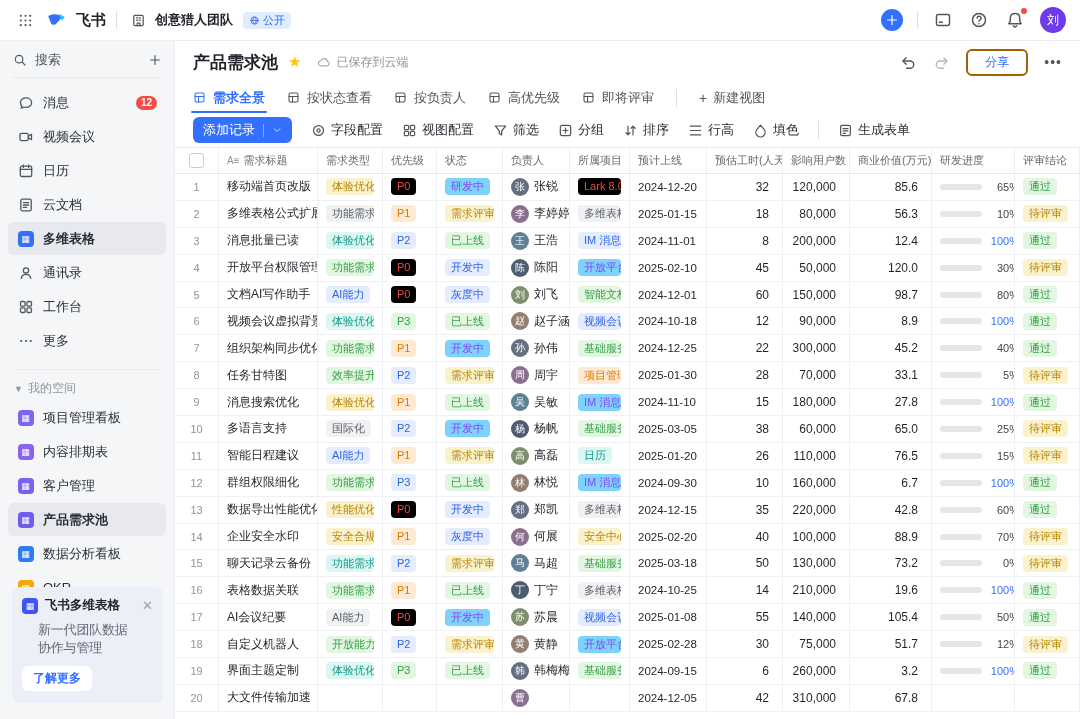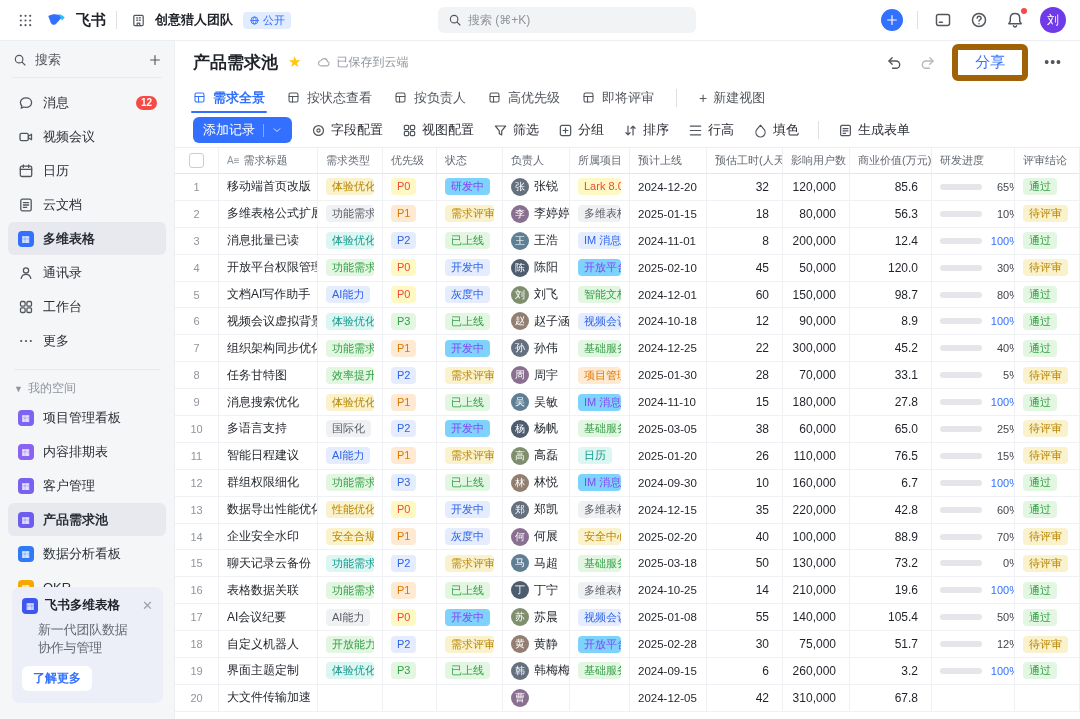--- a/index.html
+++ b/index.html
@@ -40,21 +40,21 @@
   .promo-cta{display:inline-block;background:#fff;color:#3370ff;font-size:12px;font-weight:bold;padding:4px 11px;border-radius:6px}
   
   .main{flex:1;display:flex;flex-direction:column;min-width:0;background:#fff}
   .doc-header{height:42px;flex:none;display:flex;align-items:center;padding:0 18px;gap:8px}
   .doc-title{font-size:17px;font-weight:bold}
   .star{color:#ffc60a;font-size:15px;margin-left:2px}
   .saved{display:flex;align-items:center;gap:5px;color:#8f959e;font-size:12px;margin-left:8px}
   .hdr-right{margin-left:auto;display:flex;align-items:center;gap:16px}
   .uicon{color:#51565d;width:17px;height:17px}
   .uicon.dim{color:#b4b9c0}
-  .share-btn{border:6px solid #a16207;color:#3370ff;font-size:15px;padding:3px 17px;border-radius:6px;background:#fff}
+  .share-btn{border:2px solid #a16207;color:#3370ff;font-size:12px;padding:3px 17px;border-radius:6px;background:#fff}
   .more-dots{color:#51565d;font-size:14px;letter-spacing:1px}
   .tabs{height:30px;flex:none;display:flex;align-items:center;padding:0 18px;gap:22px;font-size:13px;color:#51565d}
   .tab{display:flex;align-items:center;gap:6px;height:100%;position:relative;cursor:default}
   .tab.active{color:#3370ff;font-weight:bold}
   .tab.active::after{content:"";position:absolute;left:-2px;right:-2px;bottom:0;height:2px;background:#3370ff;border-radius:1px}
   .tab-ic{width:14px;height:14px}
   .toolbar{height:34px;flex:none;display:flex;align-items:center;padding:0 18px;gap:19px;font-size:13px;color:#2b2f36;border-bottom:1px solid #eceef1}
   .add-btn{background:#3370ff;color:#fff;border-radius:6px;height:26px;display:flex;align-items:center;padding:0 10px;gap:8px;font-size:13px}
   .add-sep{width:1px;height:13px;background:rgba(255,255,255,.4)}
   .tl-btn{display:flex;align-items:center;gap:5px;cursor:default}
@@ -65,21 +65,21 @@
   .cell{display:flex;align-items:center;padding:0 8px;border-right:1px solid #eef0f3;overflow:hidden;white-space:nowrap;box-sizing:border-box;min-width:0}
   .thead{height:26px;flex:none}
   .thead .cell{font-size:11px;color:#646a73;border-bottom:1px solid #e4e6e9;height:26px}
   .cb{width:13px;height:13px;border:1px solid #c9ced6;border-radius:3px;background:#fff;margin:0 auto}
   .fico{color:#8f959e;font-size:10px;margin-right:4px}
   .tbody{flex:1;overflow:hidden}
   .tbody .trow{height:25.9px;border-bottom:1px solid #f0f1f4}
   .idx{justify-content:center;color:#8f959e;font-size:11px}
   .tcell{font-size:12px;color:#1f2329}
   .tag{font-size:11px;line-height:17px;padding:0 6px;border-radius:4px;overflow:hidden;white-space:nowrap}
-  .tag.red{background:#fef9c3;color:#ef4a3c}.tag.orange{background:#feead2;color:#dc7802}
+  .tag.red{background:#000000;color:#ef4a3c}.tag.orange{background:#feead2;color:#dc7802}
   .tag.yellow{background:#faf1cd;color:#b88600}.tag.green{background:#e2f6e2;color:#34a146}
   .tag.blue{background:#e4ecfe;color:#2e64e6}.tag.purple{background:#7dd3fc;color:#8646f4}
   .tag.cyan{background:#dcf7f1;color:#11998e}.tag.grey{background:#f0f1f3;color:#585d66}
   .av{width:18px;height:18px;border-radius:50%;color:#fff;font-size:10px;display:flex;align-items:center;justify-content:center;flex:none;margin-right:5px}
   .oname{font-size:12px}
   .dt{font-size:11.5px}
   .r{justify-content:flex-end;padding-right:13px;font-size:12px}
   .pbar{width:42px;height:6px;border-radius:3px;background:#e4e6ea;overflow:hidden;flex:none}
   .pfill{height:100%;background:#3370ff;border-radius:3px}
   .pct{margin-left:7px;font-size:11px;color:#41464e;width:30px;text-align:right;flex:none}
@@ -126,29 +126,20 @@
     </span>
     <span class="pub-badge">
       <span id="ic-globe">
           <svg viewBox="0 0 16 16" width="11" height="11" fill="none" stroke="currentColor" stroke-width="1.3" stroke-linecap="round" stroke-linejoin="round">
             <circle cx="8" cy="8" r="5.2"></circle>
             <path d="M2.8 8h10.4M8 2.8c-3.3 3.1-3.3 7.3 0 10.4M8 2.8c3.3 3.1 3.3 7.3 0 10.4"></path>
           </svg>
         </span>
       <span>公开</span>
     </span>
-    <div class="search-pill">
-      <span class="icbtn" id="ic-search-top" style="width:14px;height:14px">
-          <svg viewBox="0 0 16 16" width="14" height="14" fill="none" stroke="currentColor" stroke-width="1.3" stroke-linecap="round" stroke-linejoin="round">
-            <circle cx="7" cy="7" r="4.3"></circle>
-            <path d="M10.4 10.4L13.7 13.7"></path>
-          </svg>
-        </span>
-      <span>搜索 (⌘+K)</span>
-    </div>
     <div class="tb-right">
       <span class="plus-circle" id="ic-plus-top">
           <svg viewBox="0 0 16 16" width="14" height="14" fill="none" stroke="currentColor" stroke-width="1.3" stroke-linecap="round" stroke-linejoin="round">
             <path d="M8 3v10M3 8h10"></path>
           </svg>
         </span>
       <span class="vdiv"></span>
       <span class="icbtn" id="ic-window">
           <svg viewBox="0 0 16 16" width="18" height="18" fill="none" stroke="currentColor" stroke-width="1.3" stroke-linecap="round" stroke-linejoin="round">
             <rect x="2.2" y="3.2" width="11.6" height="9.6" rx="1.6"></rect>

